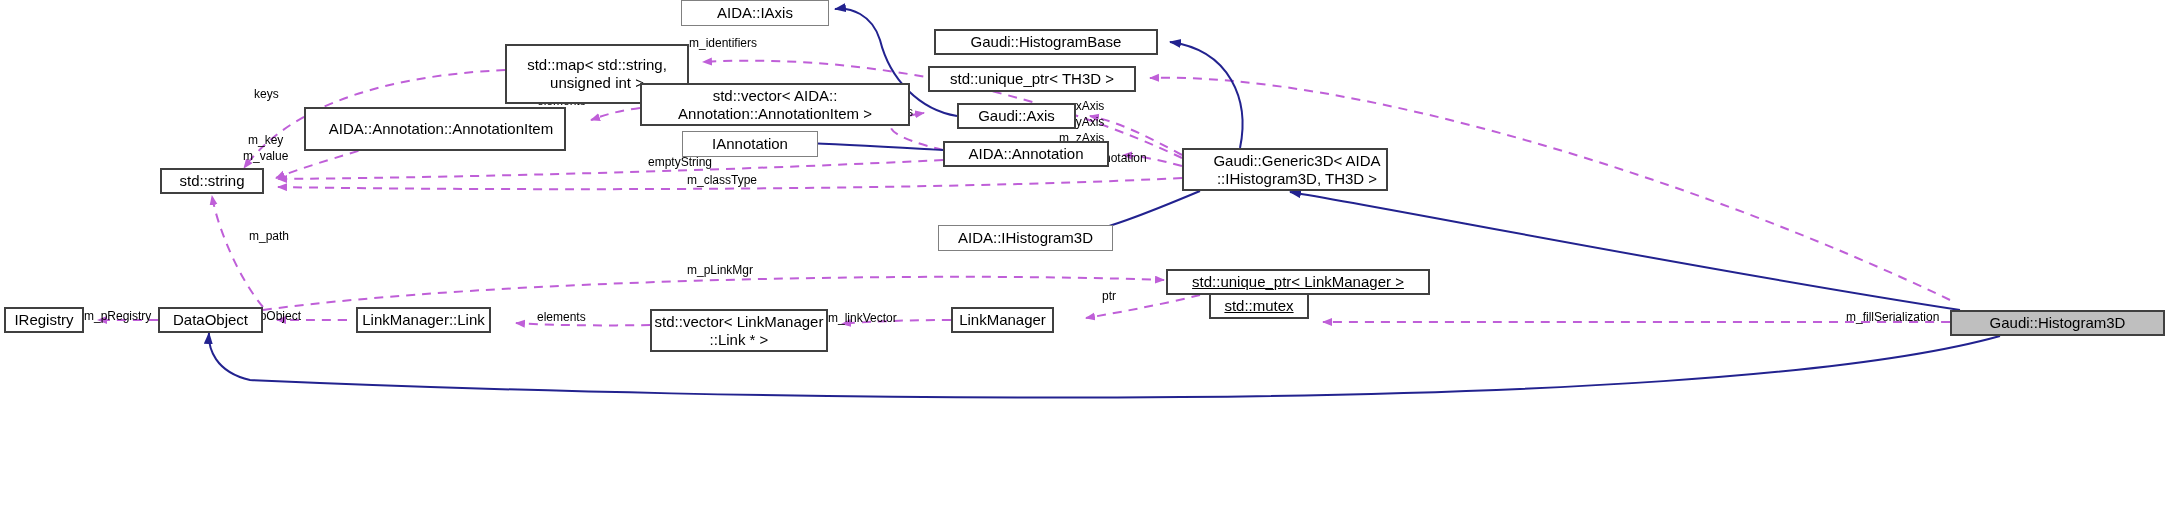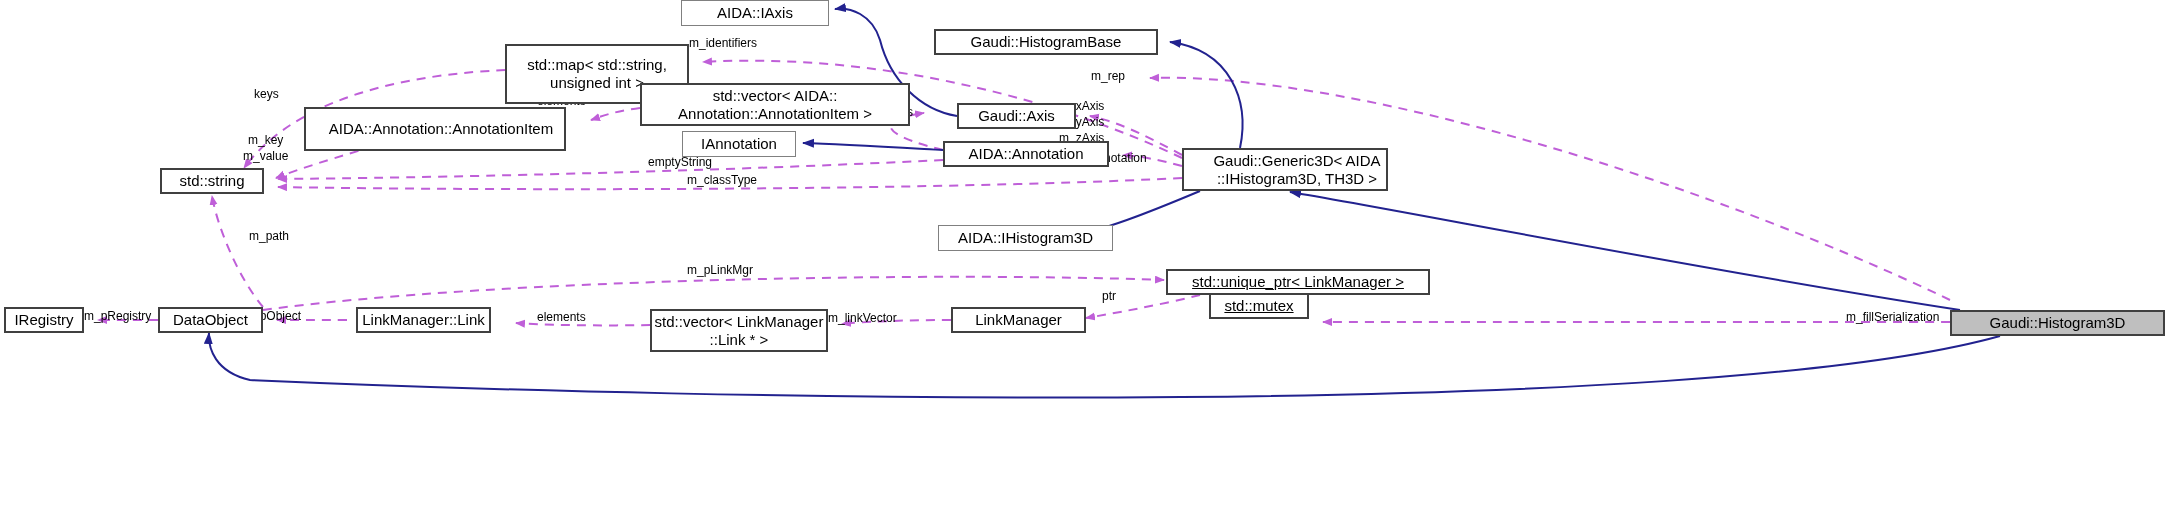--- a/index.html
+++ b/index.html
@@ -124,37 +124,38 @@
       <path d="M1960,310 C1700,270 1400,210 1290,192" marker-end="url(#arrI)"></path>
 
       <path d="M2000,336 C1700,420 700,400 250,380 C215,372 208,348 209,333" marker-end="url(#arrI)"></path>
     </g>
   </svg>
 
   <div class="node light" style="left:681px;top:0px;width:148px;height:26px;">AIDA::IAxis</div>
   <div class="node solid" style="left:934px;top:29px;width:224px;height:26px;">Gaudi::HistogramBase</div>
   <div class="node solid" style="left:505px;top:44px;width:184px;height:60px;">std::map&lt; std::string,
 unsigned int &gt;</div>
+  <div class="node solid" style="left:928px;top:66px;width:208px;height:26px;">std::unique_ptr&lt; TH3D &gt;</div>
   <div class="node solid" style="left:640px;top:83px;width:270px;height:43px;">std::vector&lt; AIDA::
 Annotation::AnnotationItem &gt;</div>
   <div class="node solid" style="left:957px;top:103px;width:119px;height:26px;">Gaudi::Axis</div>
   <div class="node solid" style="left:304px;top:107px;width:262px;height:44px;padding-left:12px;">AIDA::Annotation::AnnotationItem</div>
-  <div class="node light" style="left:682px;top:131px;width:114px;height:26px;">IAnnotation</div>
+  <div class="node light" style="left:682px;top:131px;width:136px;height:26px;">IAnnotation</div>
   <div class="node solid" style="left:943px;top:141px;width:166px;height:26px;">AIDA::Annotation</div>
   <div class="node solid" style="left:1182px;top:148px;width:206px;height:43px;padding-left:24px;">Gaudi::Generic3D&lt; AIDA
 ::IHistogram3D, TH3D &gt;</div>
   <div class="node solid" style="left:160px;top:168px;width:104px;height:26px;">std::string</div>
   <div class="node light" style="left:938px;top:225px;width:175px;height:26px;">AIDA::IHistogram3D</div>
   <div class="node solid" style="left:1166px;top:269px;width:264px;height:26px;text-decoration:underline;">std::unique_ptr&lt; LinkManager &gt;</div>
   <div class="node solid" style="left:4px;top:307px;width:80px;height:26px;">IRegistry</div>
   <div class="node solid" style="left:158px;top:307px;width:105px;height:26px;">DataObject</div>
   <div class="node solid" style="left:356px;top:307px;width:135px;height:26px;">LinkManager::Link</div>
   <div class="node solid" style="left:650px;top:309px;width:178px;height:43px;">std::vector&lt; LinkManager
 ::Link * &gt;</div>
-  <div class="node solid" style="left:951px;top:307px;width:135px;height:26px;text-align:right;">LinkManager</div>
+  <div class="node solid" style="left:951px;top:307px;width:103px;height:26px;text-align:right;">LinkManager</div>
   <div class="node solid" style="left:1209px;top:293px;width:100px;height:26px;text-decoration:underline;">std::mutex</div>
   <div class="node highlight" style="left:1950px;top:310px;width:215px;height:26px;">Gaudi::Histogram3D</div>
 
   <div class="edge-label" style="left:689px;top:35px;">m_identifiers</div>
   <div class="edge-label" style="left:254px;top:86px;">keys</div>
   <div class="edge-label" style="left:537px;top:93px;">elements</div>
   <div class="edge-label" style="left:1091px;top:68px;">m_rep</div>
   <div class="edge-label" style="left:811px;top:104px;">m_annotationItems</div>
   <div class="edge-label" style="left:1059px;top:98px;">m_xAxis
 m_yAxis

